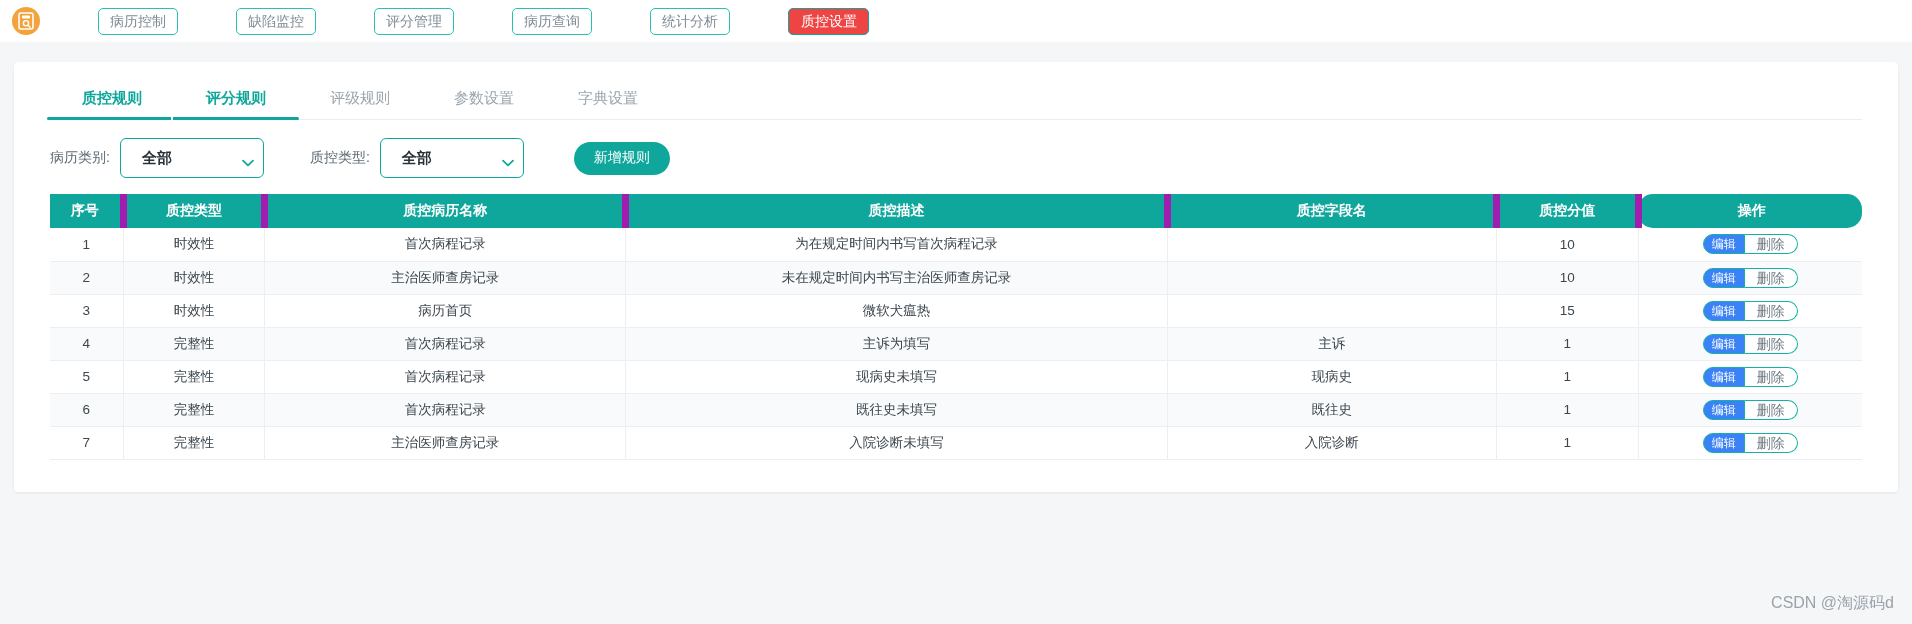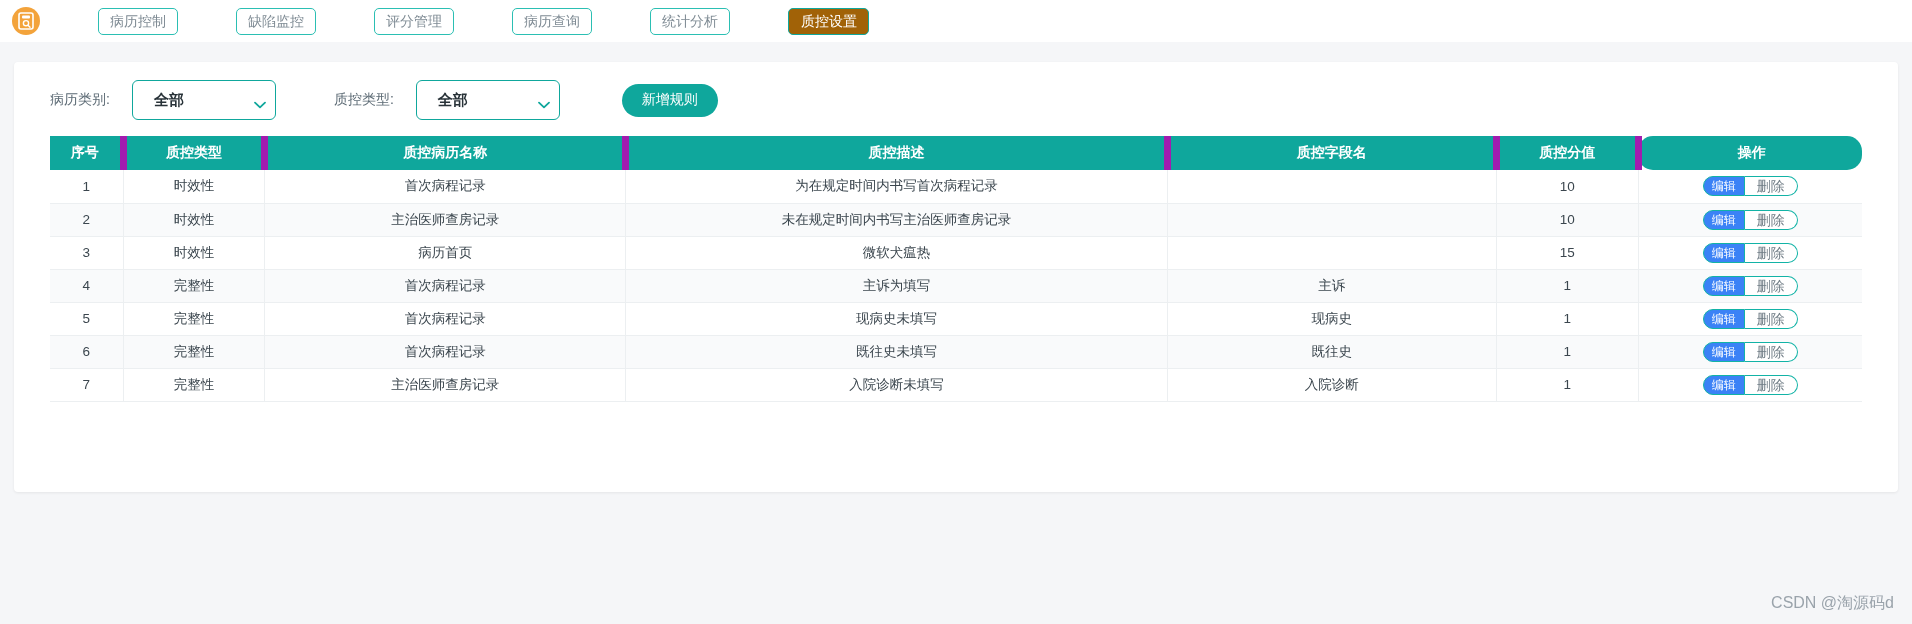--- a/index.html
+++ b/index.html
@@ -36,21 +36,21 @@
     color: #7f8b94;
     font-size: 14px;
     padding: 5px 11px 6px;
     line-height: 1;
     cursor: pointer;
     white-space: nowrap;
     font-family: "Liberation Sans", "DejaVu Sans", sans-serif;
     margin-left: 48px;
   }
   .nav-btn.active {
-    background: #a16207;
+    background: #ef4444;
     border-color: #0fa79c;
     color: #ffffff;
     padding-left: 12px;
   }
 
   
   .card {
     position: absolute;
     left: 14px; top: 62px;
     width: 1884px; height: 430px;
@@ -95,21 +95,21 @@
     content:"";
     position:absolute; left:124px; top:0;
     width:2px; height:3px; background:#f7fbfb;
   }
 
   
   .filters {
     display: flex;
     align-items: center;
     padding: 18px 0 0 36px;
-    gap: 12px;
+    gap: 0;
   }
   .filter-label {
     font-size: 14px;
     color: #5d6b75;
     margin-right: 10px;
     white-space: nowrap;
   }
   .select-box {
     position: relative;
     width: 144px; height: 40px;
@@ -232,20 +232,29 @@
     <button class="nav-btn">病历控制</button>
     <button class="nav-btn">缺陷监控</button>
     <button class="nav-btn">评分管理</button>
     <button class="nav-btn">病历查询</button>
     <button class="nav-btn">统计分析</button>
     <button class="nav-btn active">质控设置</button>
   </div>
 
   <div class="card">
 
+    <div class="subtabs">
+      <div class="subtab teal">质控规则</div>
+      <div class="subtab active">评分规则</div>
+      <div class="subtab">评级规则</div>
+      <div class="subtab">参数设置</div>
+      <div class="subtab">字典设置</div>
+      <div class="subtabs-line"></div>
+      <div class="subtabs-bar"></div>
+    </div>
 
     <div class="filters">
       <span class="filter-label">病历类别:</span>
       <div class="select-box">
         <span class="select-value">全部</span>
         <span class="caret">
           <svg width="12" height="8" viewBox="0 0 12 8" aria-hidden="true">
             <polyline points="1,1.6 6,6.4 11,1.6" fill="none" stroke="#0fa79c" stroke-width="1.8" stroke-linecap="round" stroke-linejoin="round"></polyline>
           </svg>
         </span>

